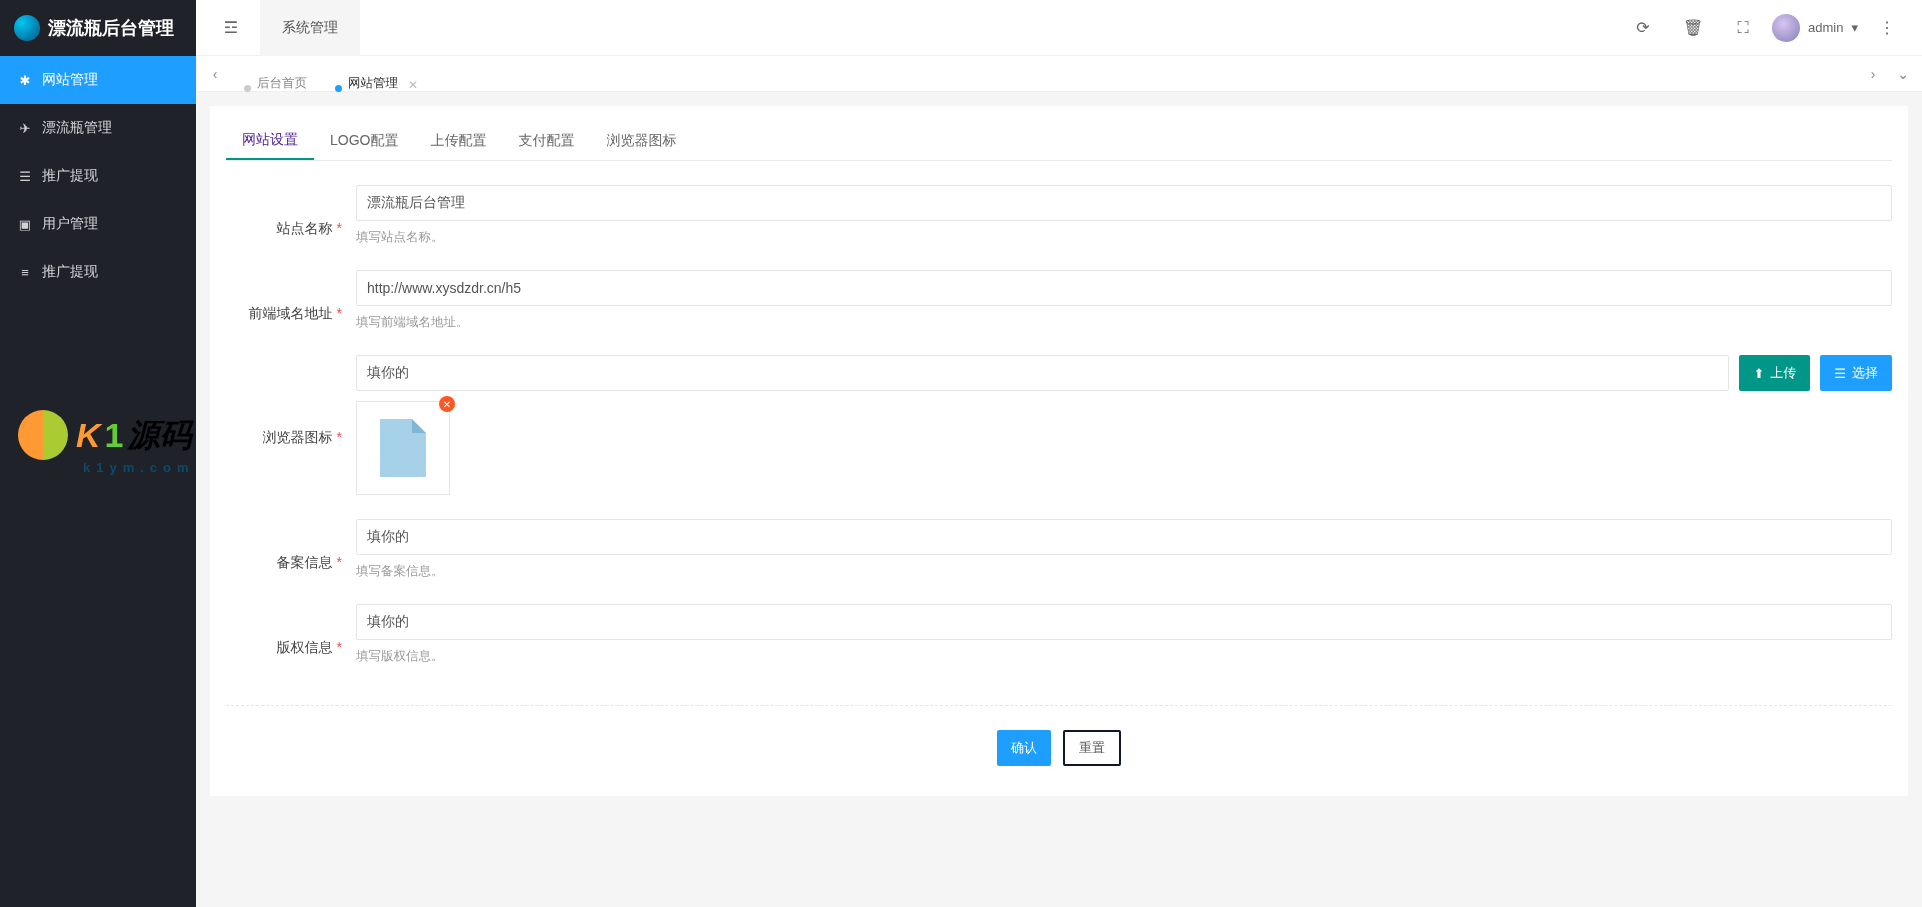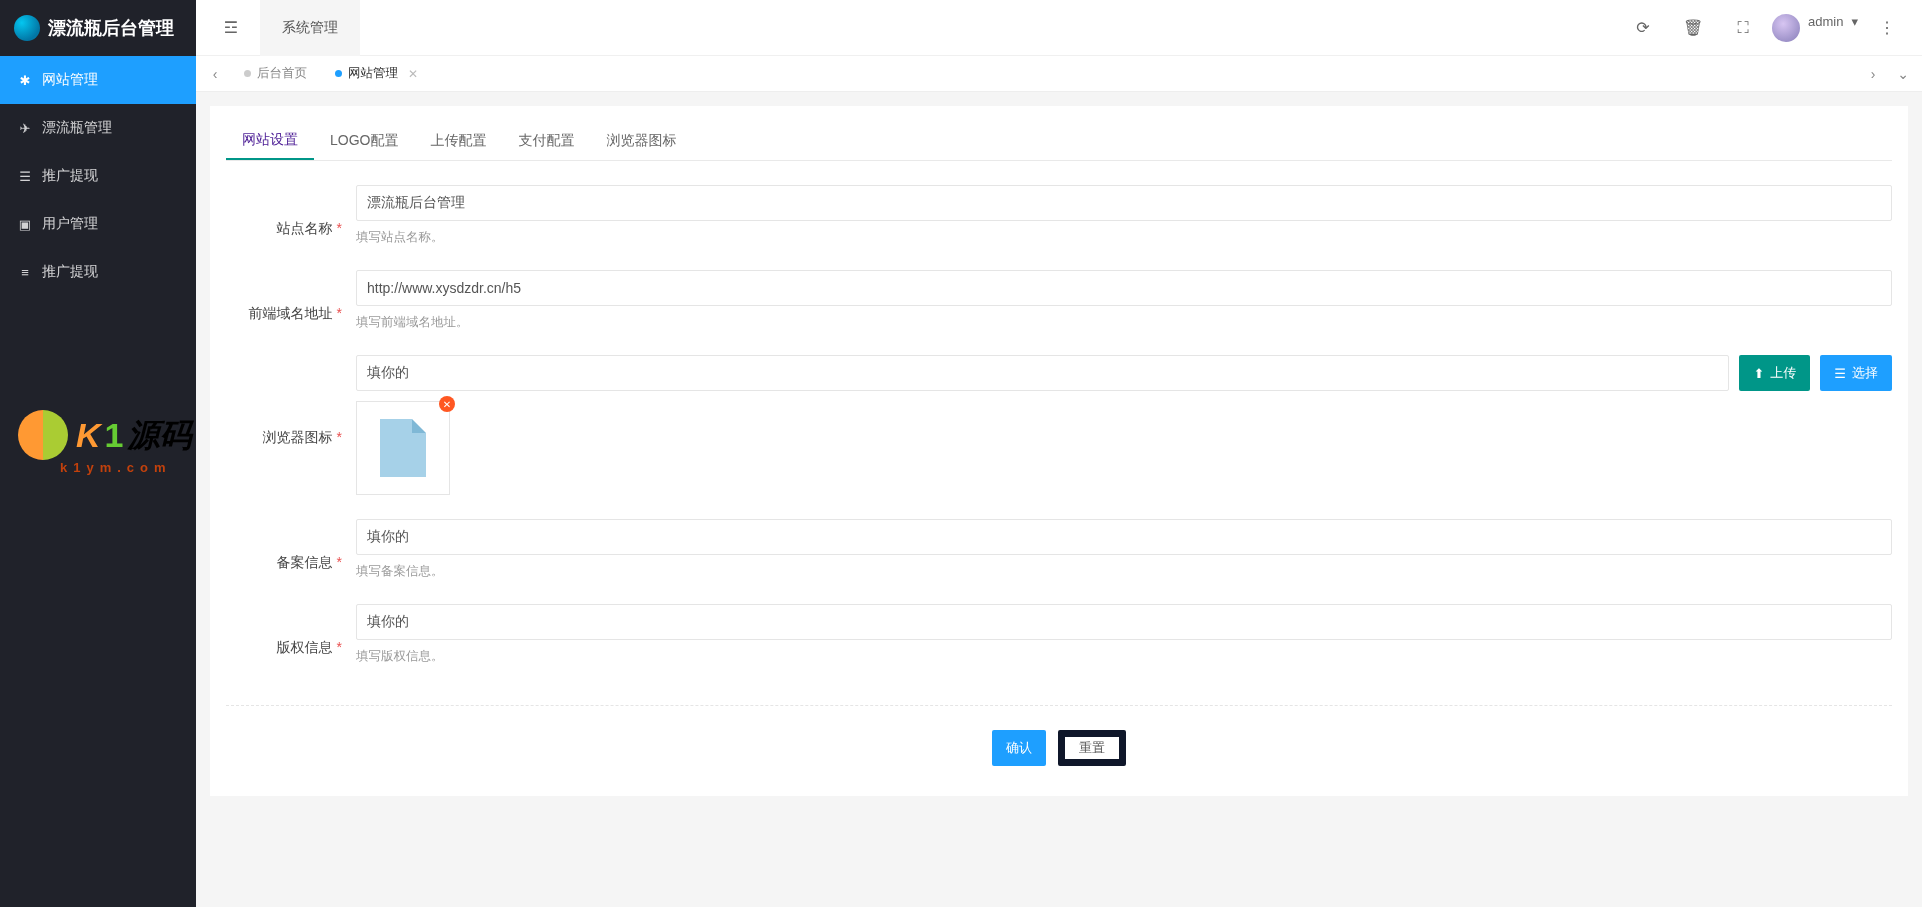--- a/index.html
+++ b/index.html
@@ -14,26 +14,26 @@
 .sidebar-item { display: flex; align-items: center; gap: 10px; height: 48px; padding: 0 18px; font-size: 14px; cursor: pointer; color: rgba(255,255,255,.8); }
 .sidebar-item.active { background: #1e9fff; color: #fff; }
 .sidebar .nav-icon { width: 14px; text-align: center; font-size: 13px; }
 
 .main { flex: 1; display: flex; flex-direction: column; }
 .topbar { height: 56px; background: #fff; border-bottom: 1px solid #f0f0f0; display: flex; align-items: center; padding: 0 14px; gap: 8px; }
 .top-left { display: flex; gap: 8px; }
 .top-btn { width: 42px; height: 56px; display: flex; align-items: center; justify-content: center; color: #666; cursor: pointer; font-size: 16px; }
 .top-tab { padding: 0 22px; height: 56px; display: flex; align-items: center; background: #f5f5f5; font-size: 14px; color: #555; cursor: pointer; }
 .top-spacer { flex: 1; }
-.user-chip { display: flex; gap: 8px; cursor: pointer; font-size: 13px; color: #666; }
+.user-chip { display: flex; align-items: center; gap: 8px; cursor: pointer; font-size: 13px; color: #666; }
 .avatar { width: 28px; height: 28px; border-radius: 50%; background: radial-gradient(circle at 40% 35%, #d7c5f2, #867db8); }
 
 .tabstrip { height: 36px; background: #fff; border-bottom: 1px solid #eee; display: flex; align-items: center; padding: 0 4px; }
 .ts-arrow { width: 30px; text-align: center; color: #888; cursor: pointer; font-size: 14px; }
-.ts-tab { display: flex; align-items: center; gap: 6px; height: 36px; padding: 0 14px; font-size: 12.5px; color: #888; cursor: pointer; position: relative; }
+.ts-tab { display: flex; align-items: flex-end; gap: 6px; height: 36px; padding: 0 14px; font-size: 12.5px; color: #888; cursor: pointer; position: relative; }
 .ts-tab .dot { width: 7px; height: 7px; border-radius: 50%; background: #ccc; }
 .ts-tab.active { color: #333; }
 .ts-tab.active .dot { background: #1e9fff; }
 .ts-tab .close { margin-left: 4px; color: #bbb; font-size: 12px; }
 .ts-right { margin-left: auto; display: flex; }
 
 .page { flex: 1; padding: 14px; overflow: auto; }
 .panel { background: #fff; padding: 16px 16px 30px; }
 
 
@@ -46,36 +46,36 @@
 .flabel { width: 130px; text-align: right; padding: 8px 14px 0 0; font-size: 14px; color: #444; }
 .red { color: #e94f4f; margin-left: 4px; }
 .fcontrol { flex: 1; }
 .fcontrol input.txt { width: 100%; height: 36px; border: 1px solid #e5e5e5; border-radius: 2px; padding: 0 10px; font-size: 14px; color: #555; outline: none; }
 .fhelp { color: #999; font-size: 12.5px; margin: 8px 0 18px; }
 .icon-row { display: flex; gap: 10px; }
 .icon-row .txt { flex: 1; }
 .btn { height: 36px; padding: 0 14px; border: none; border-radius: 2px; color: #fff; font-size: 13px; cursor: pointer; display: inline-flex; align-items: center; gap: 6px; }
 .btn-green { background: #009688; }
 .btn-blue  { background: #1e9fff; }
-.btn-plain { background: #fff; border: 7px solid #0f172a; color: #555; }
+.btn-plain { background: #fff; border: 2px solid #0f172a; color: #555; }
 
 .thumb-box { margin-top: 10px; width: 94px; height: 94px; border: 1px solid #e5e5e5; position: relative; display: flex; align-items: center; justify-content: center; }
 .thumb-doc { width: 46px; height: 58px; background: #a6d1e8; position: relative; }
 .thumb-doc::before { content: ""; position: absolute; top: 0; right: 0; width: 0; height: 0; border-top: 14px solid #fff; border-left: 14px solid #7fb8d6; }
 .thumb-del { position: absolute; top: -6px; right: -6px; width: 16px; height: 16px; border-radius: 50%; background: #ff5722; color: #fff; font-size: 10px; display: flex; align-items: center; justify-content: center; cursor: pointer; }
 
 .form-footer { border-top: 1px dashed #e5e5e5; margin-top: 16px; padding-top: 24px; display: flex; justify-content: center; gap: 12px; }
 
 
 .watermark { position: absolute; top: 410px; left: 18px; pointer-events: none; display: flex; flex-direction: column; align-items: flex-start; }
 .watermark .wm-main { font: italic 700 34px/1 Arial; display:flex; align-items:center; gap:4px;}
 .watermark .wm-main .k { color:#ff9933; }
 .watermark .wm-main .one { color:#66cc33; font-style:normal; }
 .watermark .wm-main .cn { color:#000000; font-size:32px; }
-.watermark .wm-sub { margin-left:42px; letter-spacing:6px; color:#c2410c; font:700 13px Arial; }
+.watermark .wm-sub { margin-left:65px; letter-spacing:6px; color:#0c4a6e; font:700 13px Arial; }
 .watermark .wm-logo { width:50px; height:50px; border-radius:50%; background: conic-gradient(#aacc33 0 50%, #ff9933 50% 100%); margin-right:4px; }
 </style>
 </head>
 <body>
 
 <div class="app">
 
   <aside class="sidebar">
     <div class="sidebar-logo">
       <span class="logo-glyph"></span>

